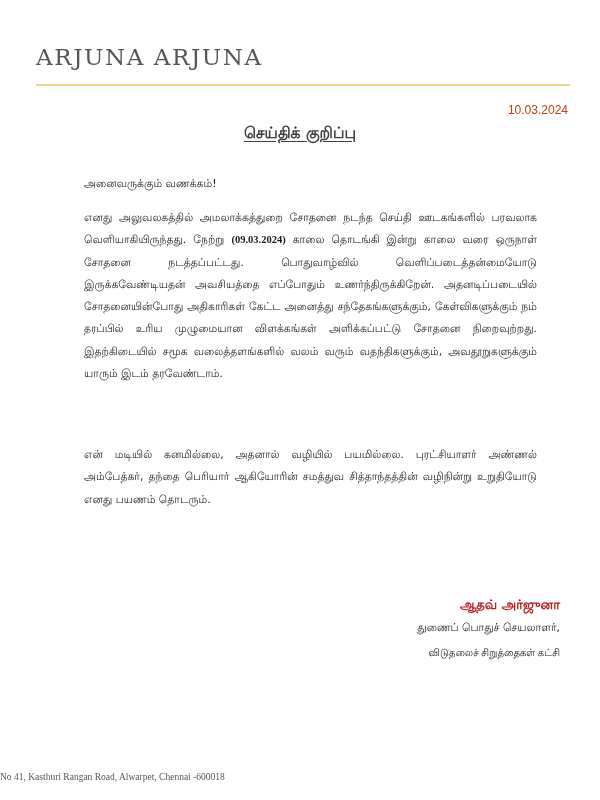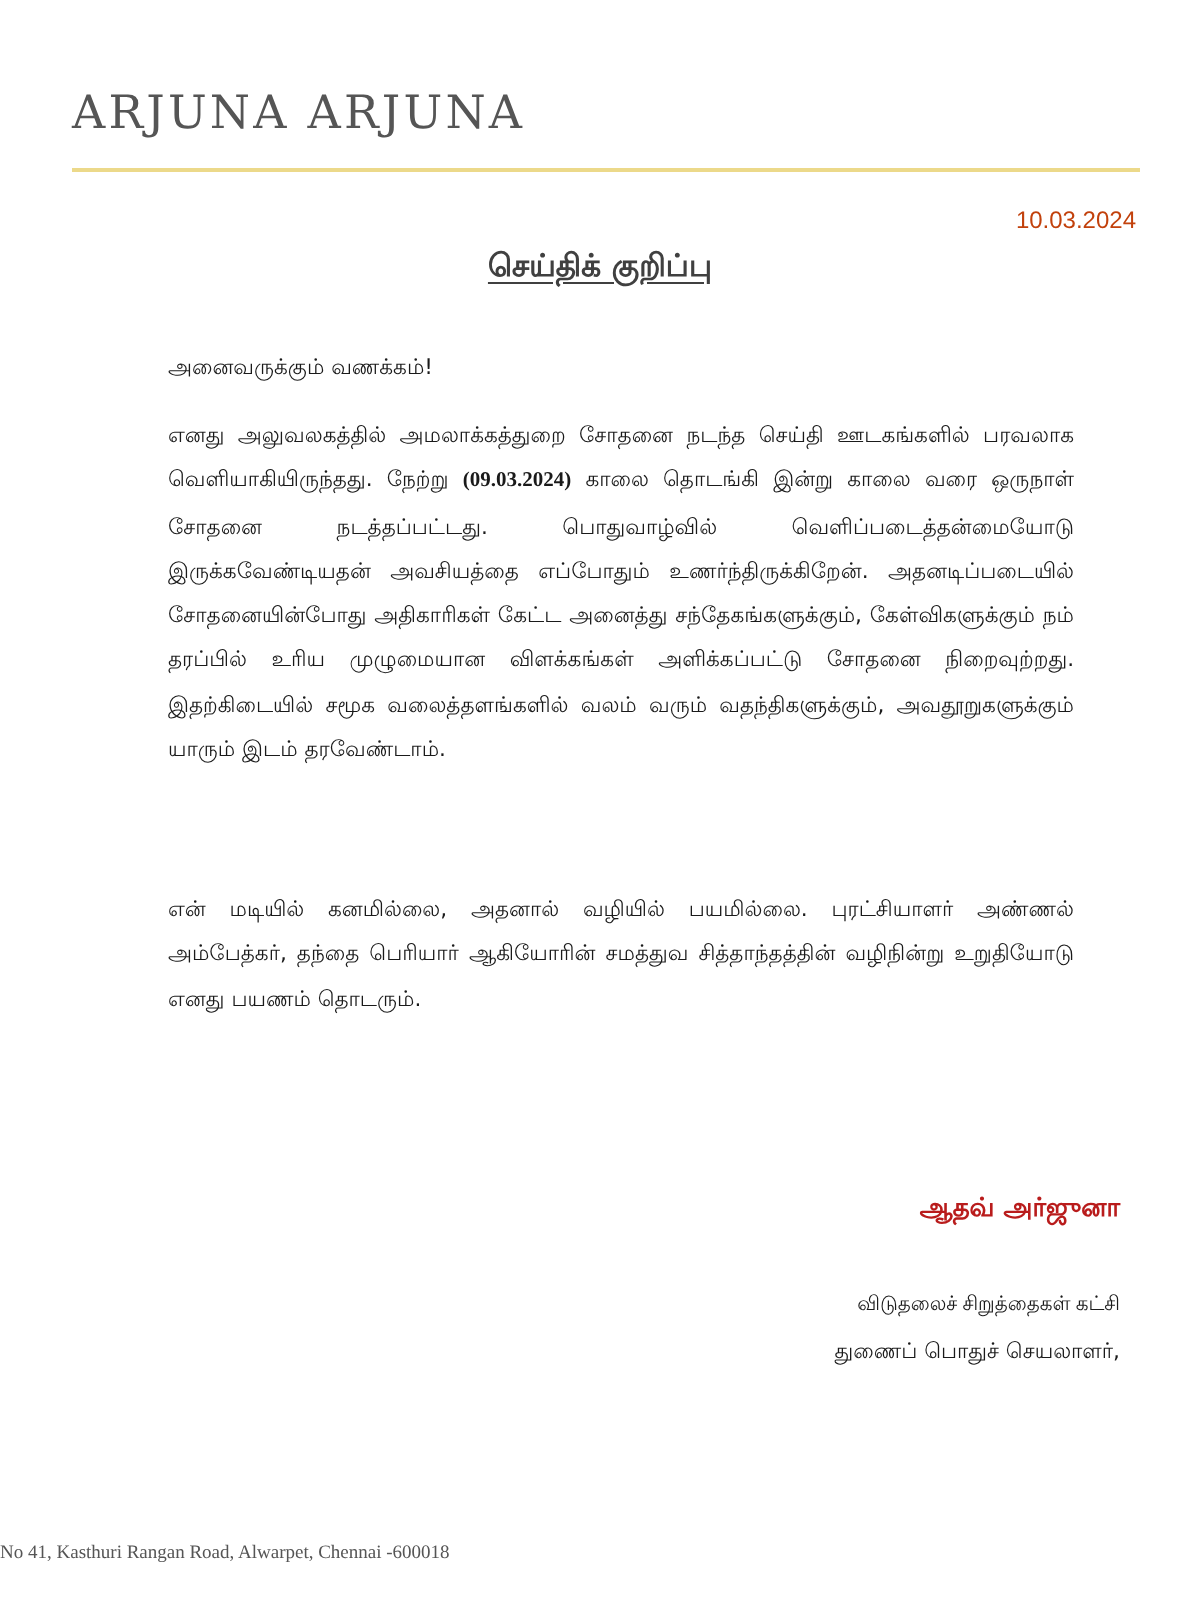--- a/index.html
+++ b/index.html
@@ -9,21 +9,21 @@
     .date { position: absolute; right: 32px; top: 103px; font-family: "Liberation Sans", sans-serif; font-size: 12px; color: #c2410c; }
     .title { position: absolute; left: 0; right: 0; top: 123px; text-align: center; }
     .title span { font-size: 15.5px; font-weight: bold; color: #404040; text-decoration: underline; text-underline-offset: 3px; }
     .greeting { position: absolute; left: 84px; top: 177px; font-size: 10.8px; }
     .para { position: absolute; left: 84px; width: 453px; font-size: 10.8px; line-height: 22.3px; text-align: justify; }
     .para1 { top: 207px; }
     .para2 { top: 444px; }
     .para b { font-family: Liberation Serif, serif; font-weight: bold; font-size: 10.5px; }
     .sign { position: absolute; right: 40px; text-align: right; }
     .sign-name { top: 597px; font-size: 13px; font-weight: bold; color: #b91c1c; }
-    .sign-role { top: 621px; font-size: 10.8px; margin-top: 48px; }
+    .sign-role { top: 621px; font-size: 10.8px; }
     .sign-org { top: 647px; font-size: 10px; font-family: Liberation Serif, serif; }
     .footer { position: absolute; left: 0; right: 0; top: 772px; text-align: left; font-family: Liberation Serif, serif; font-size: 9.5px; color: #555; }
   </style>
 </head>
 <body>
 
 <div class="letterhead">ARJUNA ARJUNA</div>
 <div class="head-rule"></div>
 
 <div class="date">10.03.2024</div>

